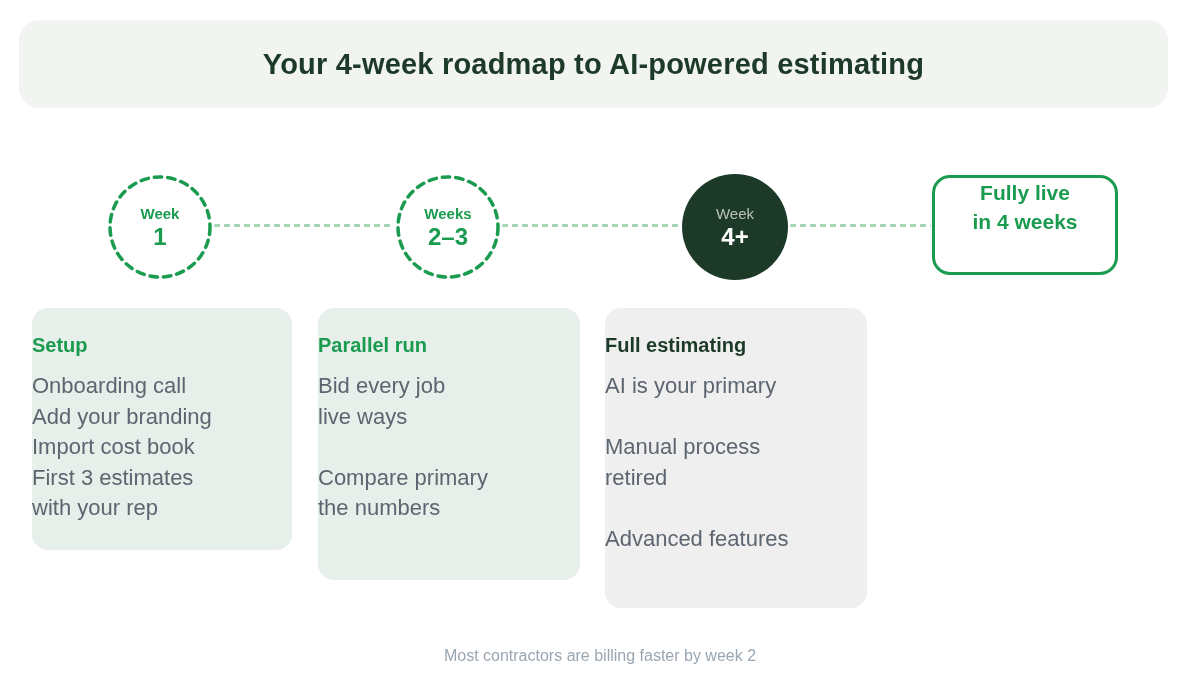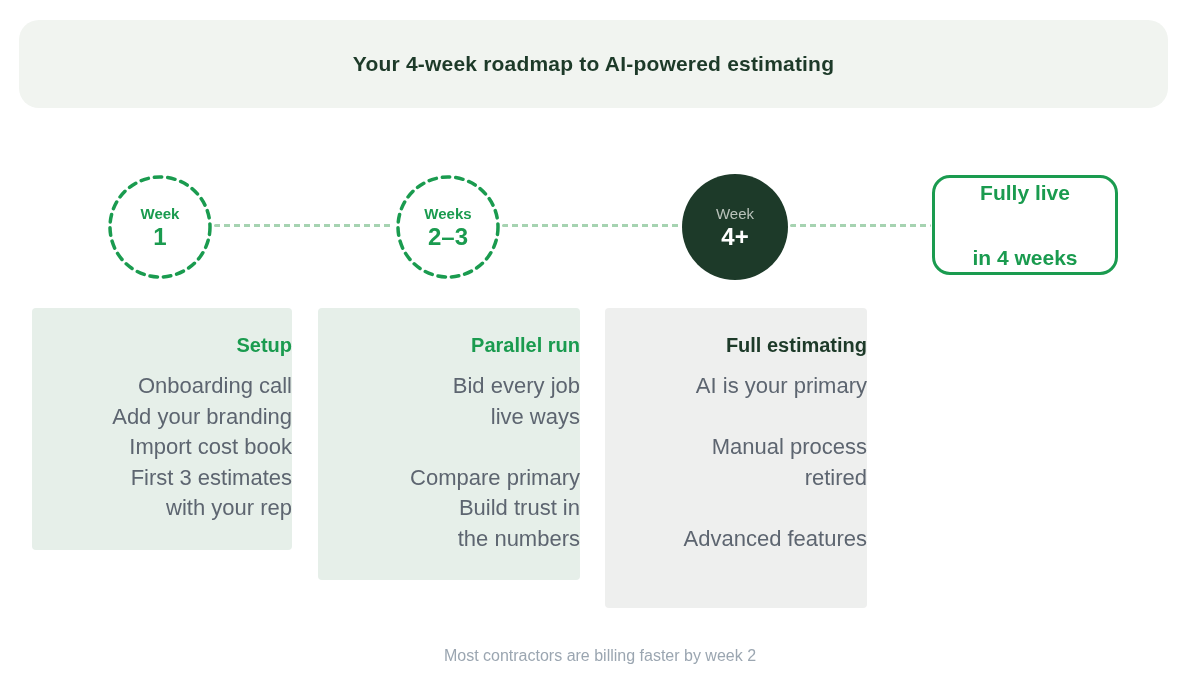--- a/index.html
+++ b/index.html
@@ -16,21 +16,21 @@
   
   .banner {
     position: absolute;
     left: 19px; top: 20px;
     width: 1149px; height: 88px;
     background: var(--banner_bg, #f1f4f0);
     border-radius: 20px;
     display: flex; align-items: center; justify-content: center;
   }
   .banner-title {
-    font-size: 21px;
+    font-size: 29px;
     font-weight: bold;
     letter-spacing: 0.2px;
     color: var(--dark_green, #1b3526);
   }
 
   
   .milestone {
     position: absolute;
     width: 106px; height: 106px;
   }
@@ -76,36 +76,35 @@
   #milestone-3 { left: 682px; top: 174px; }
 
   .livebox {
     position: absolute;
     left: 932px; top: 175px;
     width: 186px; height: 100px;
     background: #ffffff;
     border: 3px solid var(--accent_green, #1a9b4f);
     border-radius: 18px;
     display: flex; flex-direction: column;
-    align-items: center; justify-content: space-between;
+    align-items: center; justify-content: flex-start;
   }
   .livebox-line {
     font-size: 21px; font-weight: bold;
     line-height: 29px;
     color: var(--accent_green, #1a9b4f);
   }
 
   
   .card {
     position: absolute;
     top: 308px;
-    border-radius: 4px;
+    border-radius: 16px;
     padding-top: 26px;
-    text-align: right;
-    padding-left: 34px;
+    text-align: left;
   }
   .card-green { background: var(--card_green_bg, #e6efe9); }
   .card-gray  { background: var(--card_gray_bg, #eeefee); }
   #card-setup    { left: 32px;  width: 260px; height: 242px; }
   #card-parallel { left: 318px; width: 262px; height: 272px; }
   #card-full     { left: 605px; width: 262px; height: 300px; }
 
   .card-title {
     font-size: 20px; font-weight: bold;
     margin-bottom: 14px;
@@ -182,21 +181,20 @@
     <div class="card-line">First 3 estimates</div>
     <div class="card-line">with your rep</div>
   </div>
 
   <div class="card card-green" id="card-parallel">
     <div class="card-title">Parallel run</div>
     <div class="card-line">Bid every job</div>
     <div class="card-line">live ways</div>
     <div class="card-line"></div>
     <div class="card-line">Compare primary</div>
-    <div class="card-line">Build trust in</div>
     <div class="card-line">the numbers</div>
   </div>
 
   <div class="card card-gray" id="card-full">
     <div class="card-title">Full estimating</div>
     <div class="card-line">AI is your primary</div>
     <div class="card-line"></div>
     <div class="card-line">Manual process</div>
     <div class="card-line">retired</div>
     <div class="card-line"></div>

